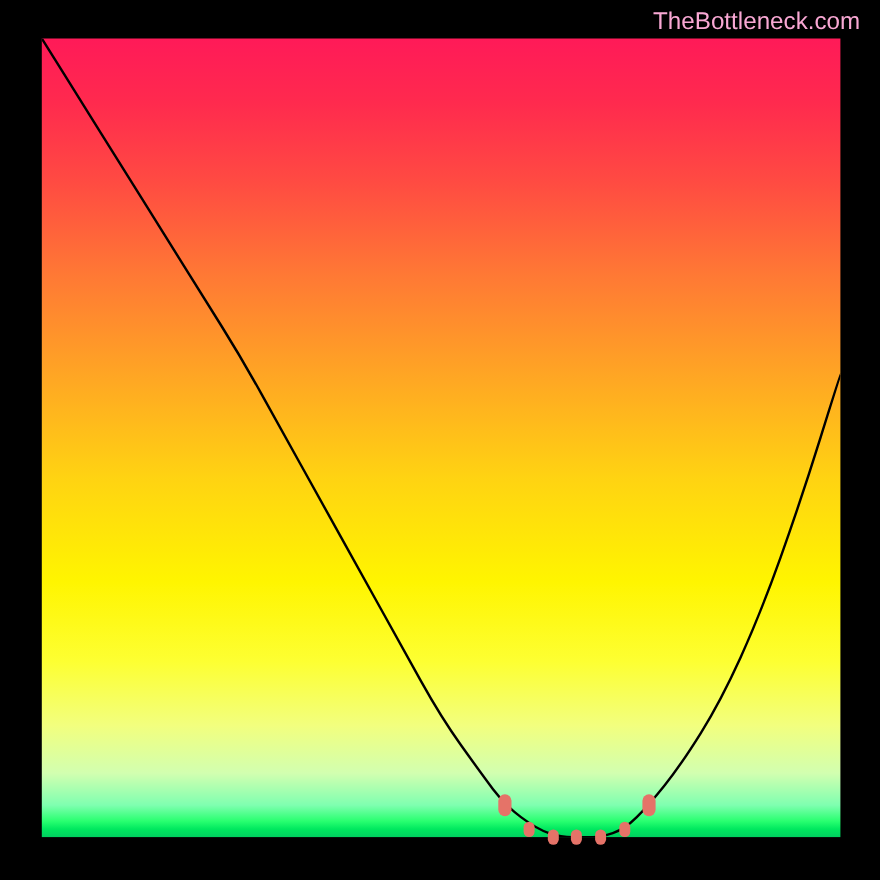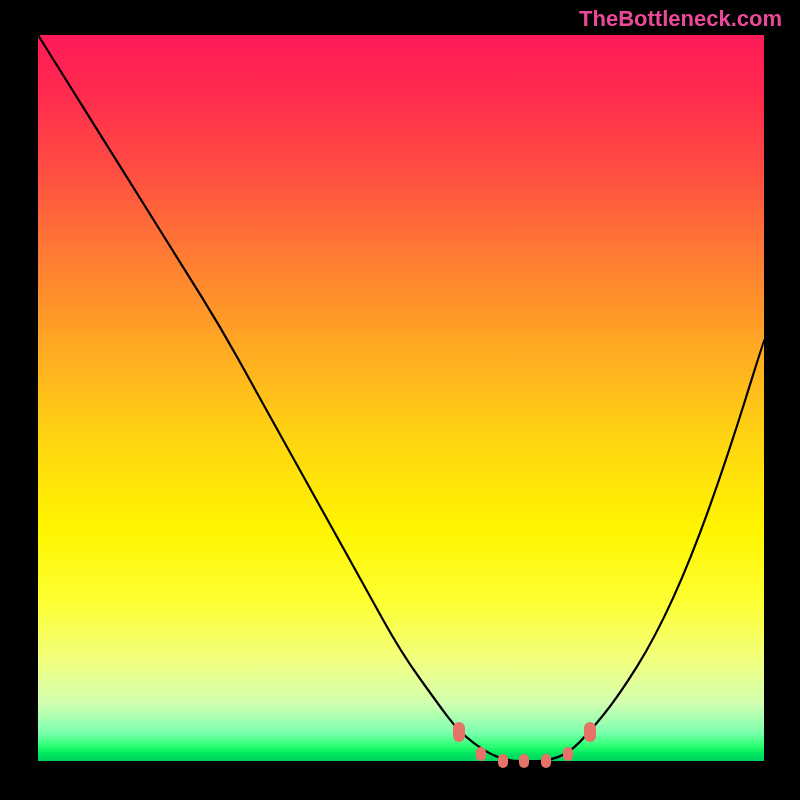--- a/index.html
+++ b/index.html
@@ -8,23 +8,23 @@
     height: 800px;
     background: #000;
     position: relative;
     font-family: Arial, sans-serif;
     overflow: hidden;
   }
   .watermark {
     position: absolute;
     top: 6px;
     right: 18px;
-    color: #ec4899;
+    color: #f9a8d4;
     font-size: 22px;
-    font-weight: bold;
+    font-weight: normal;
     z-index: 10;
   }
   .plot-area {
     position: absolute;
     left: 38px;
     top: 35px;
     width: 726px;
     height: 726px;
     background: linear-gradient(to bottom,
       #ff1a58 0%,

